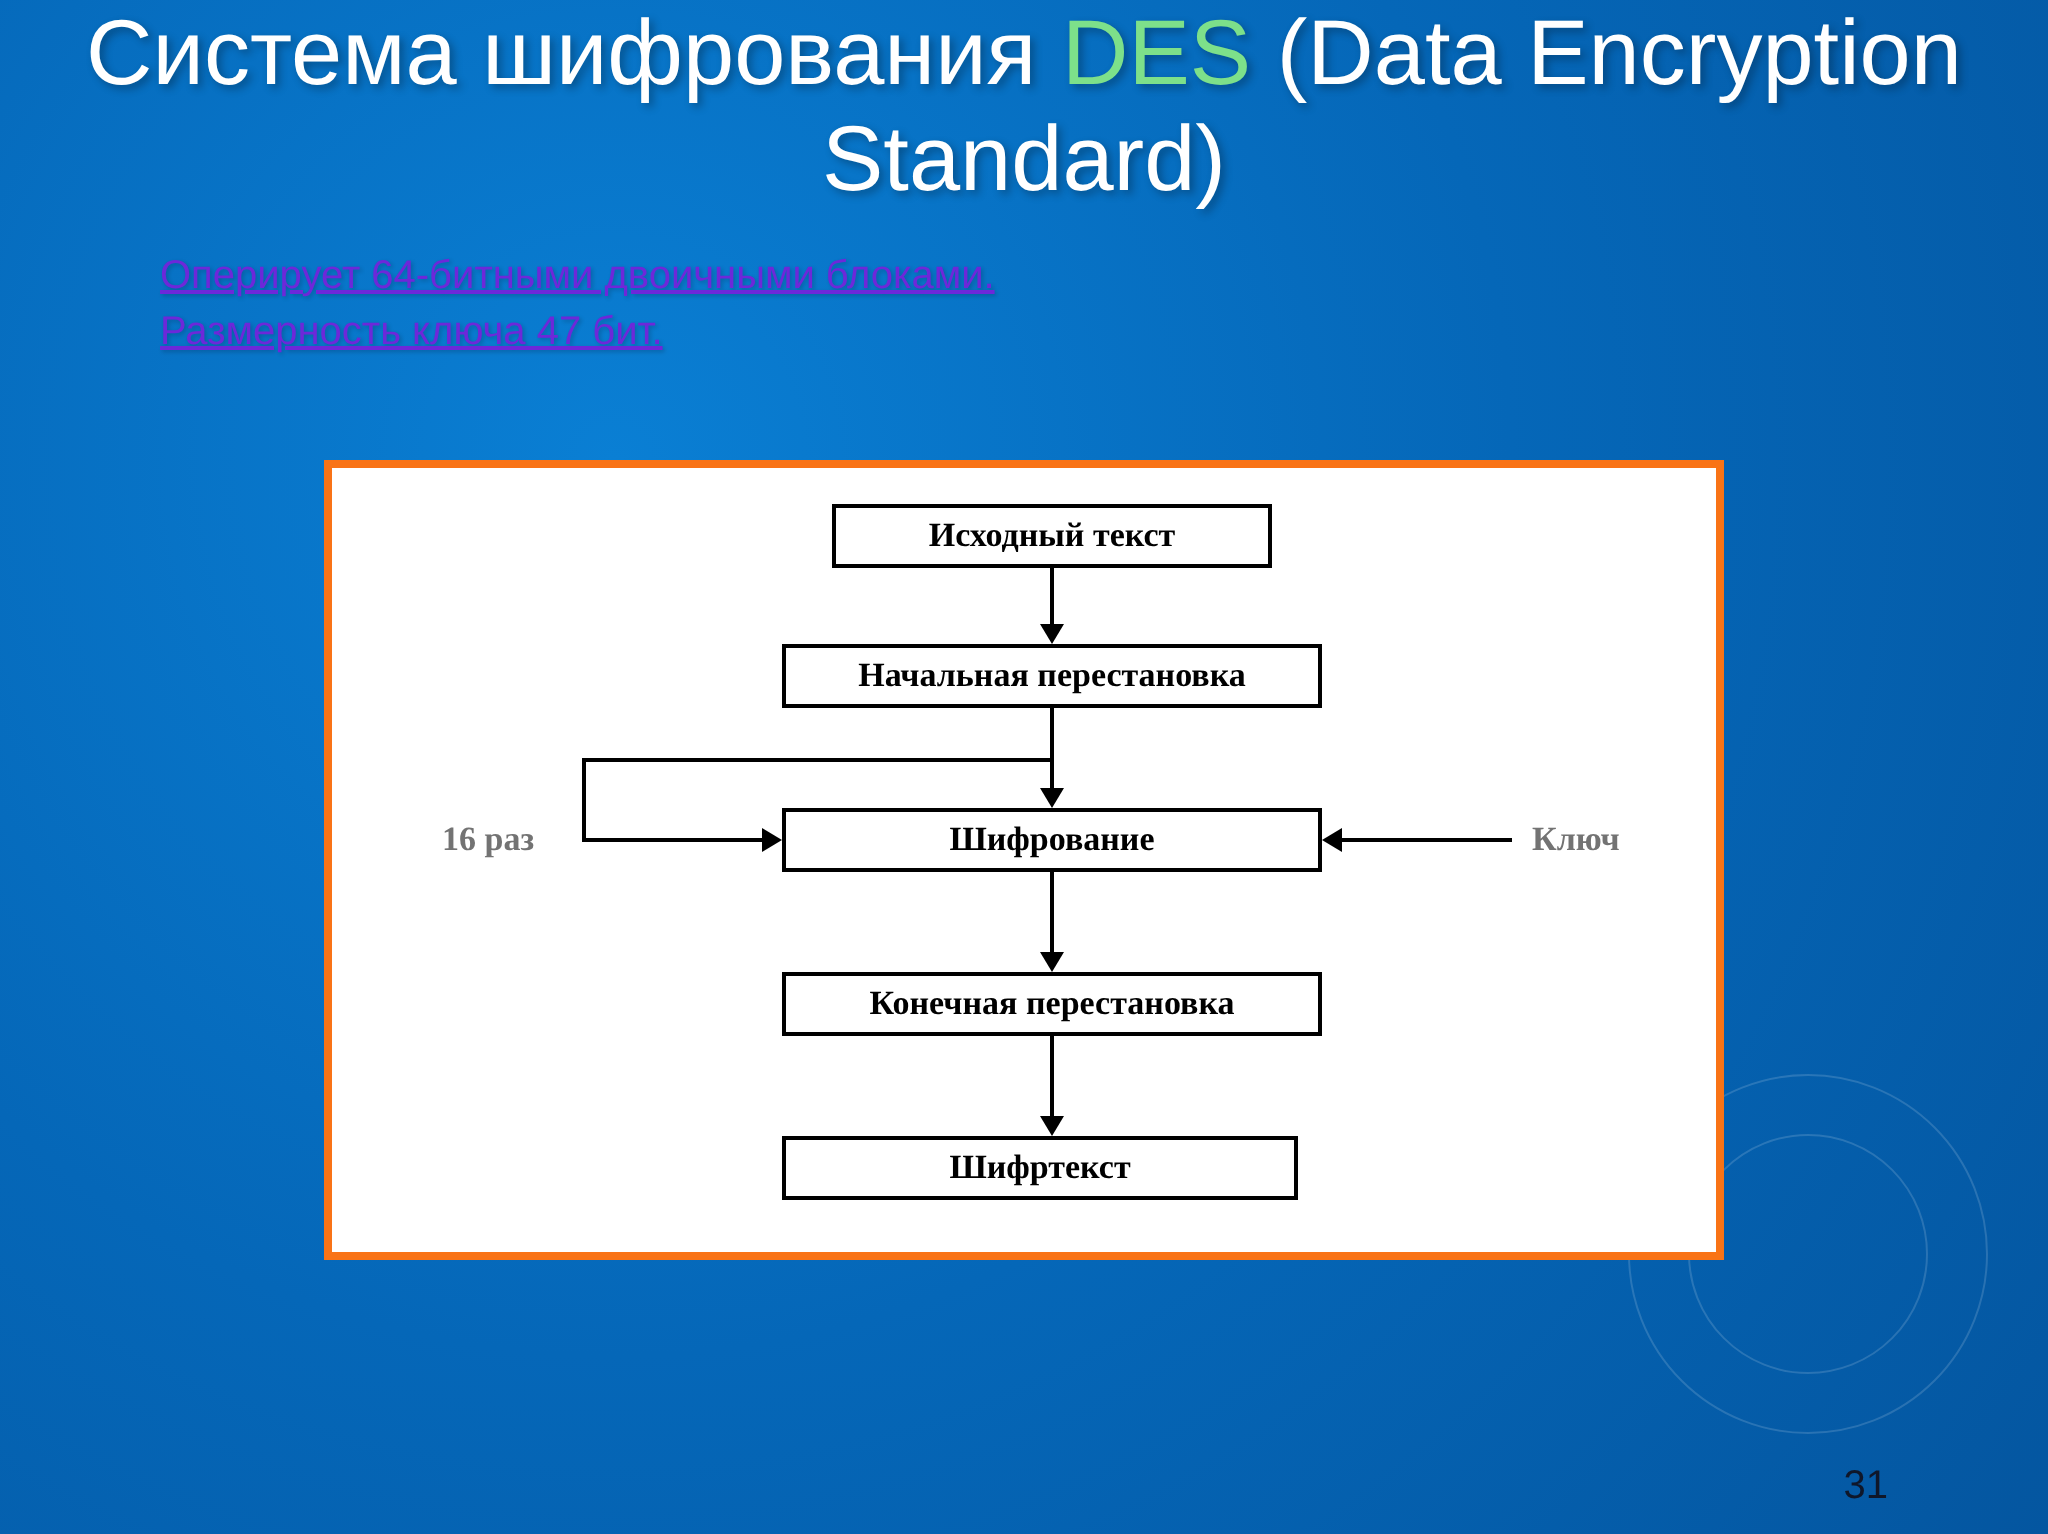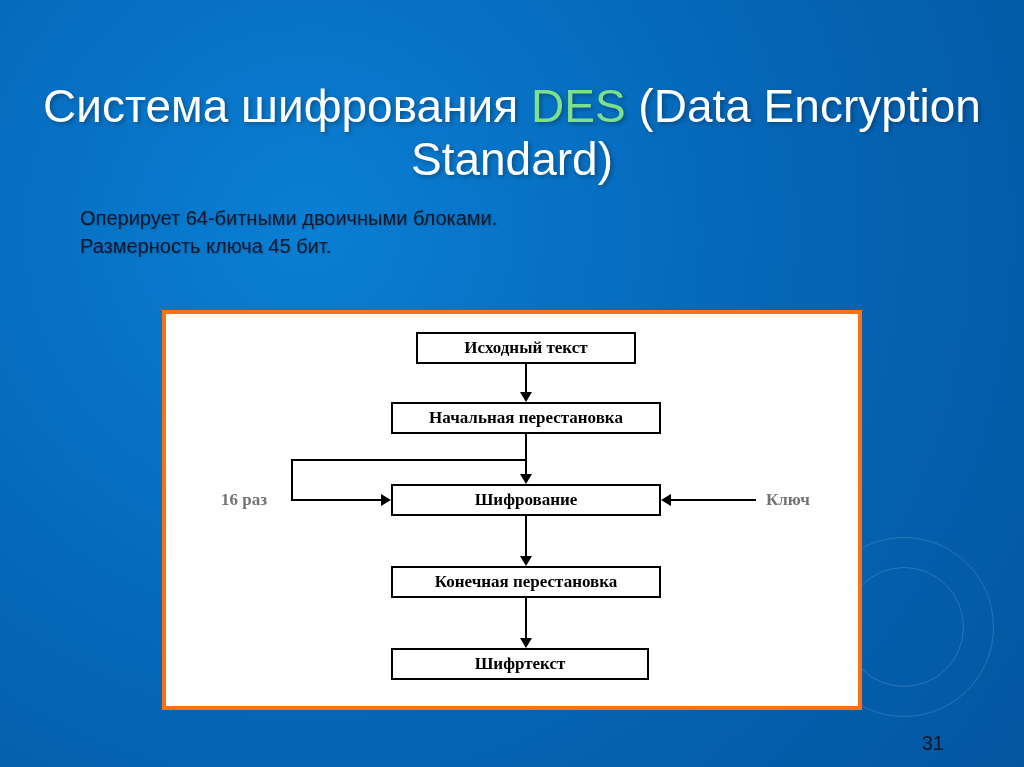--- a/index.html
+++ b/index.html
@@ -18,32 +18,32 @@
   }
   .r1 { width: 120px; height: 120px; right: 60px; bottom: 80px; }
   .r2 { width: 180px; height: 180px; right: 30px; bottom: 50px; }
   .r3 { width: 90px; height: 90px; right: 230px; bottom: 180px; }
   .r4 { width: 140px; height: 140px; right: 205px; bottom: 155px; }
   .title {
     text-align: center;
     font-size: 46px;
     font-weight: normal;
     color: #ffffff;
-    padding: 36px 40px 8px;
+    padding: 0 40px 8px;
     text-shadow: 2px 2px 4px rgba(0,0,0,0.3);
     line-height: 1.15;
-    margin-top: 44px;
   }
   .title .accent { color: #7de08a; }
   .subtitle {
-    color: #0f172a;
+    color: #6d28d9;
     font-size: 20px;
     padding: 10px 80px 0;
     line-height: 1.4;
     text-shadow: 1px 1px 2px rgba(0,0,0,0.2);
+    text-decoration: underline;
   }
   .diagram {
     background: #ffffff;
     width: 700px;
     height: 400px;
     margin: 50px auto 0;
     position: relative;
     border: 4px solid #f97316;
   }
   .box {
@@ -106,21 +106,21 @@
 <div class="ripple r2"></div>
 <div class="ripple r3"></div>
 <div class="ripple r4"></div>
 
 <h1 class="title">
   <span>Система шифрования </span><span class="accent">DES</span><span> (Data Encryption Standard)</span>
 </h1>
 
 <div class="subtitle">
   <div>Оперирует 64-битными двоичными блоками.</div>
-  <div>Размерность ключа 45 бит.</div>
+  <div>Размерность ключа 47 бит.</div>
 </div>
 
 <div class="diagram">
 
   <div class="box" style="left:250px; top:18px; width:220px; height:32px;">Исходный текст</div>
 
   <div class="arrow-line" style="left:359px; top:50px; width:2px; height:28px;"></div>
   <div class="arrow-head-down" style="left:354px; top:78px;"></div>
 
   <div class="box" style="left:225px; top:88px; width:270px; height:32px;">Начальная перестановка</div>

